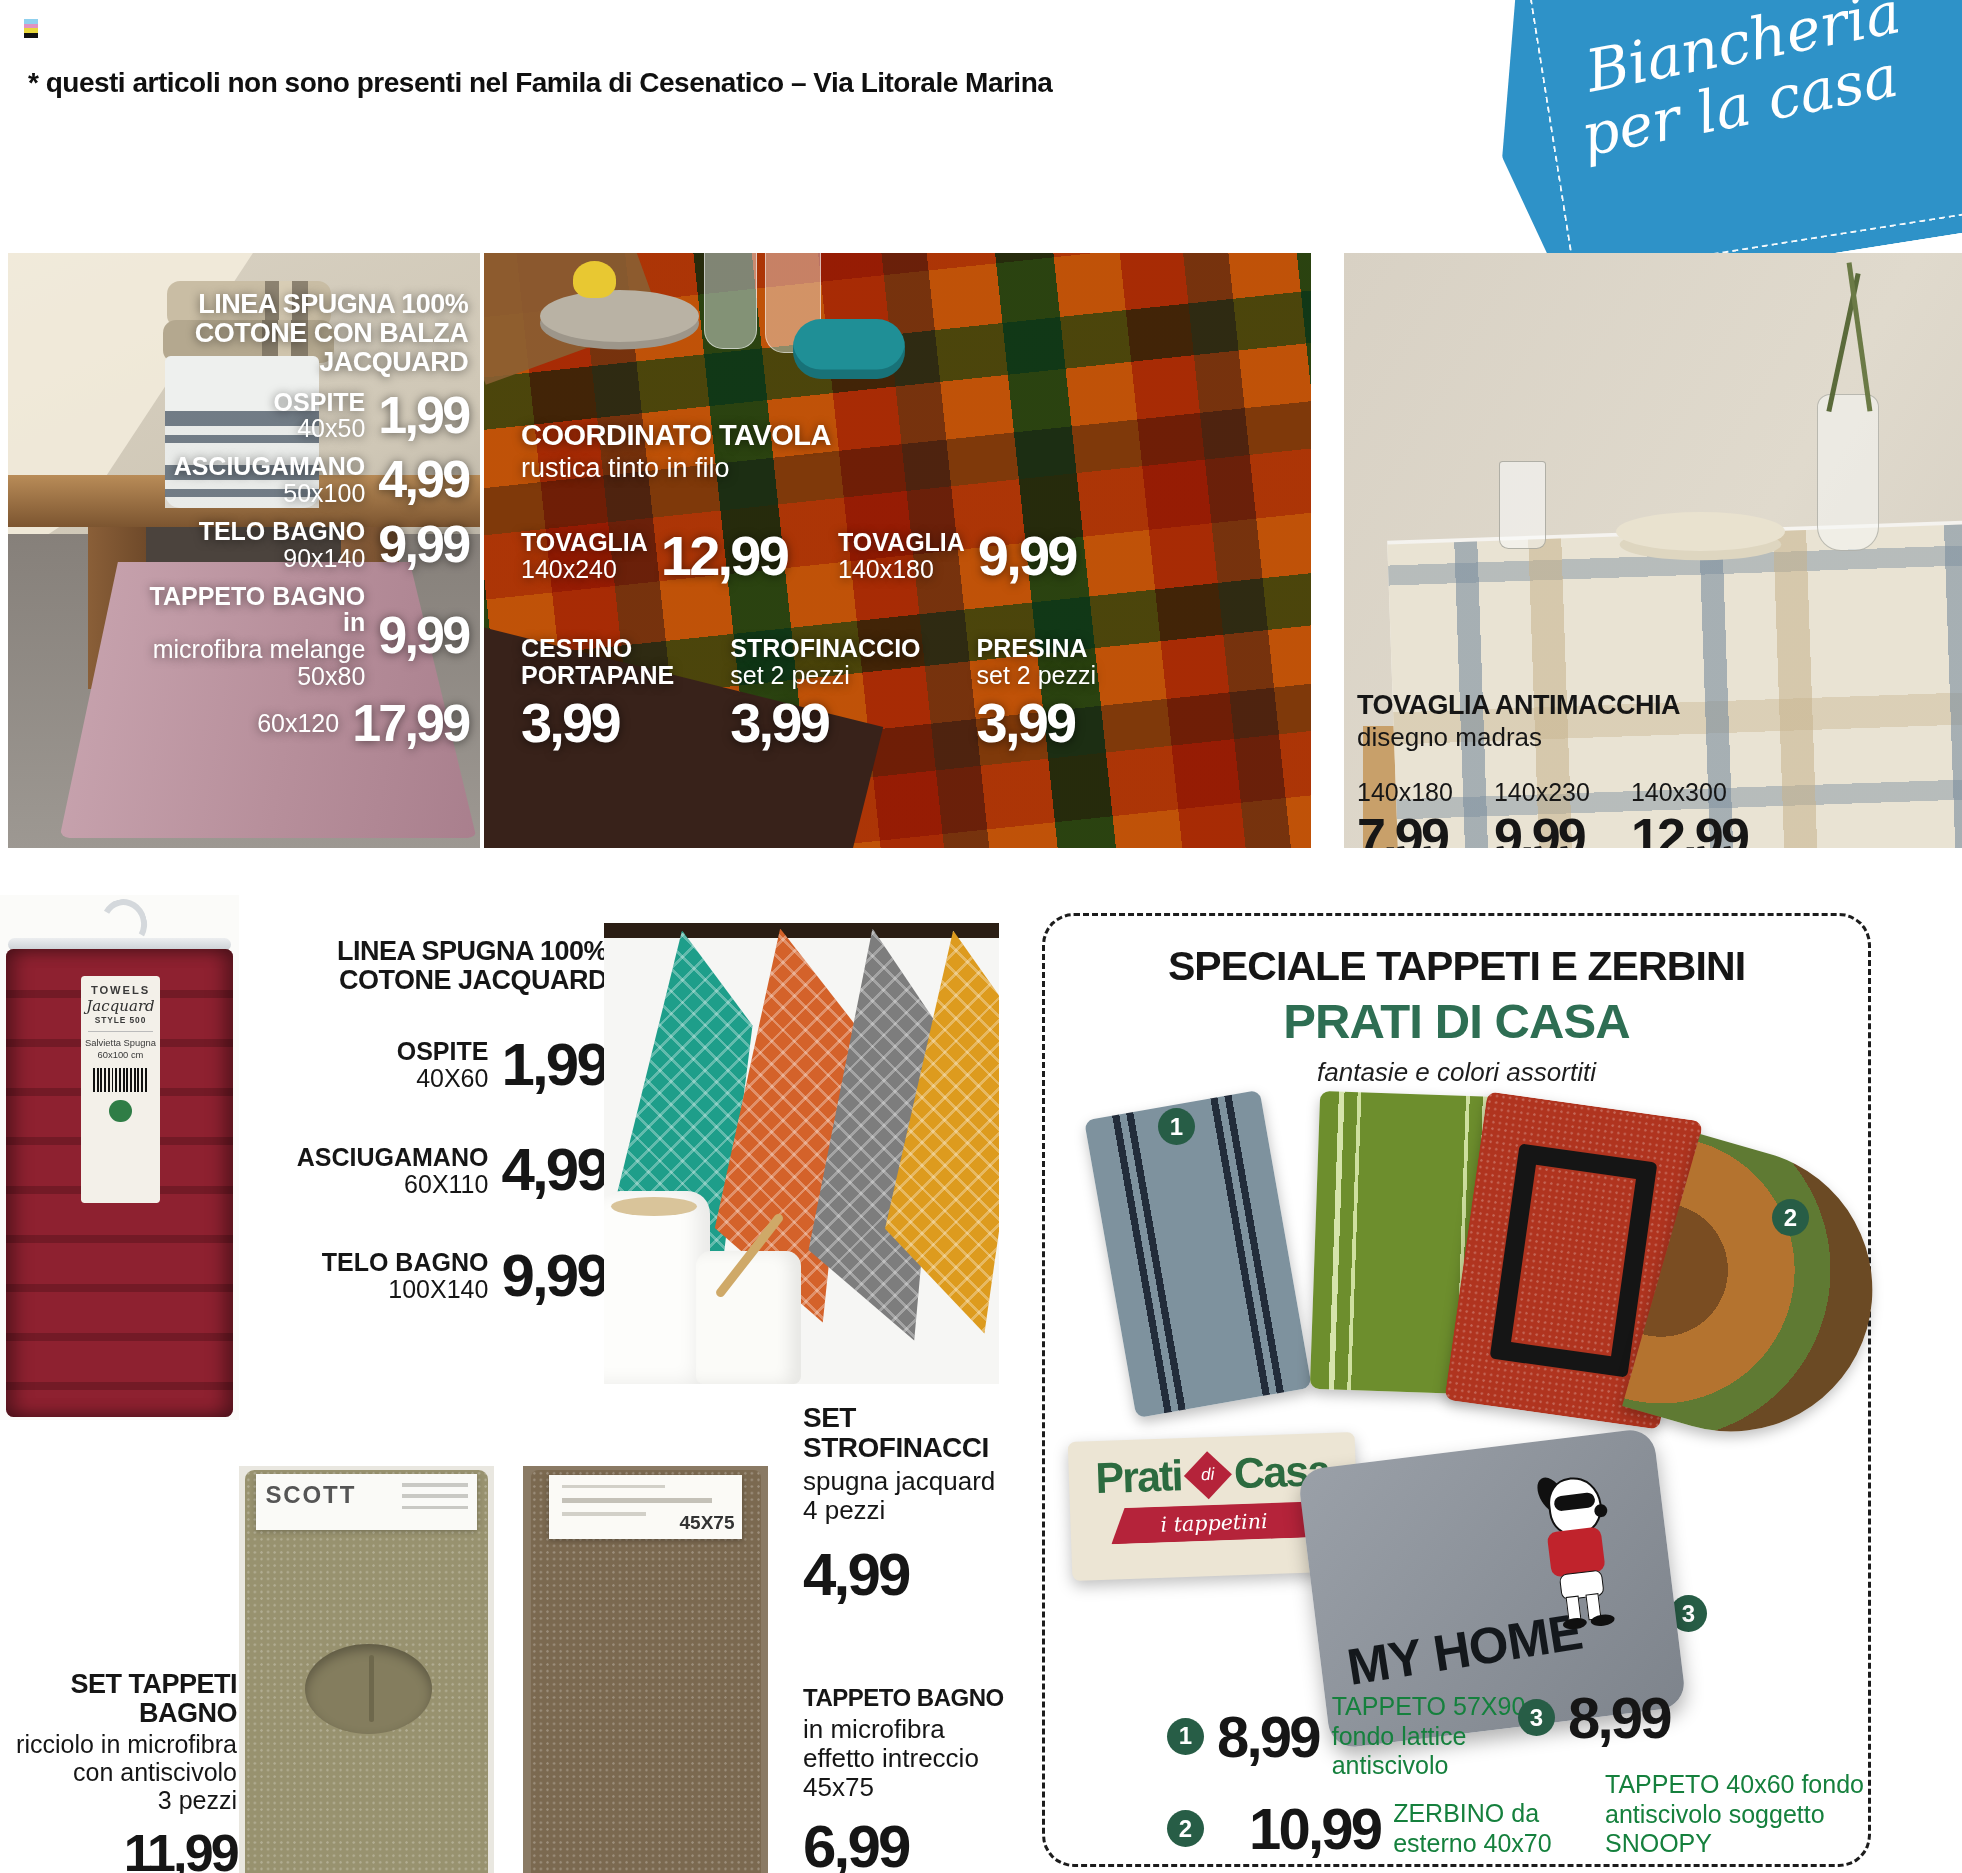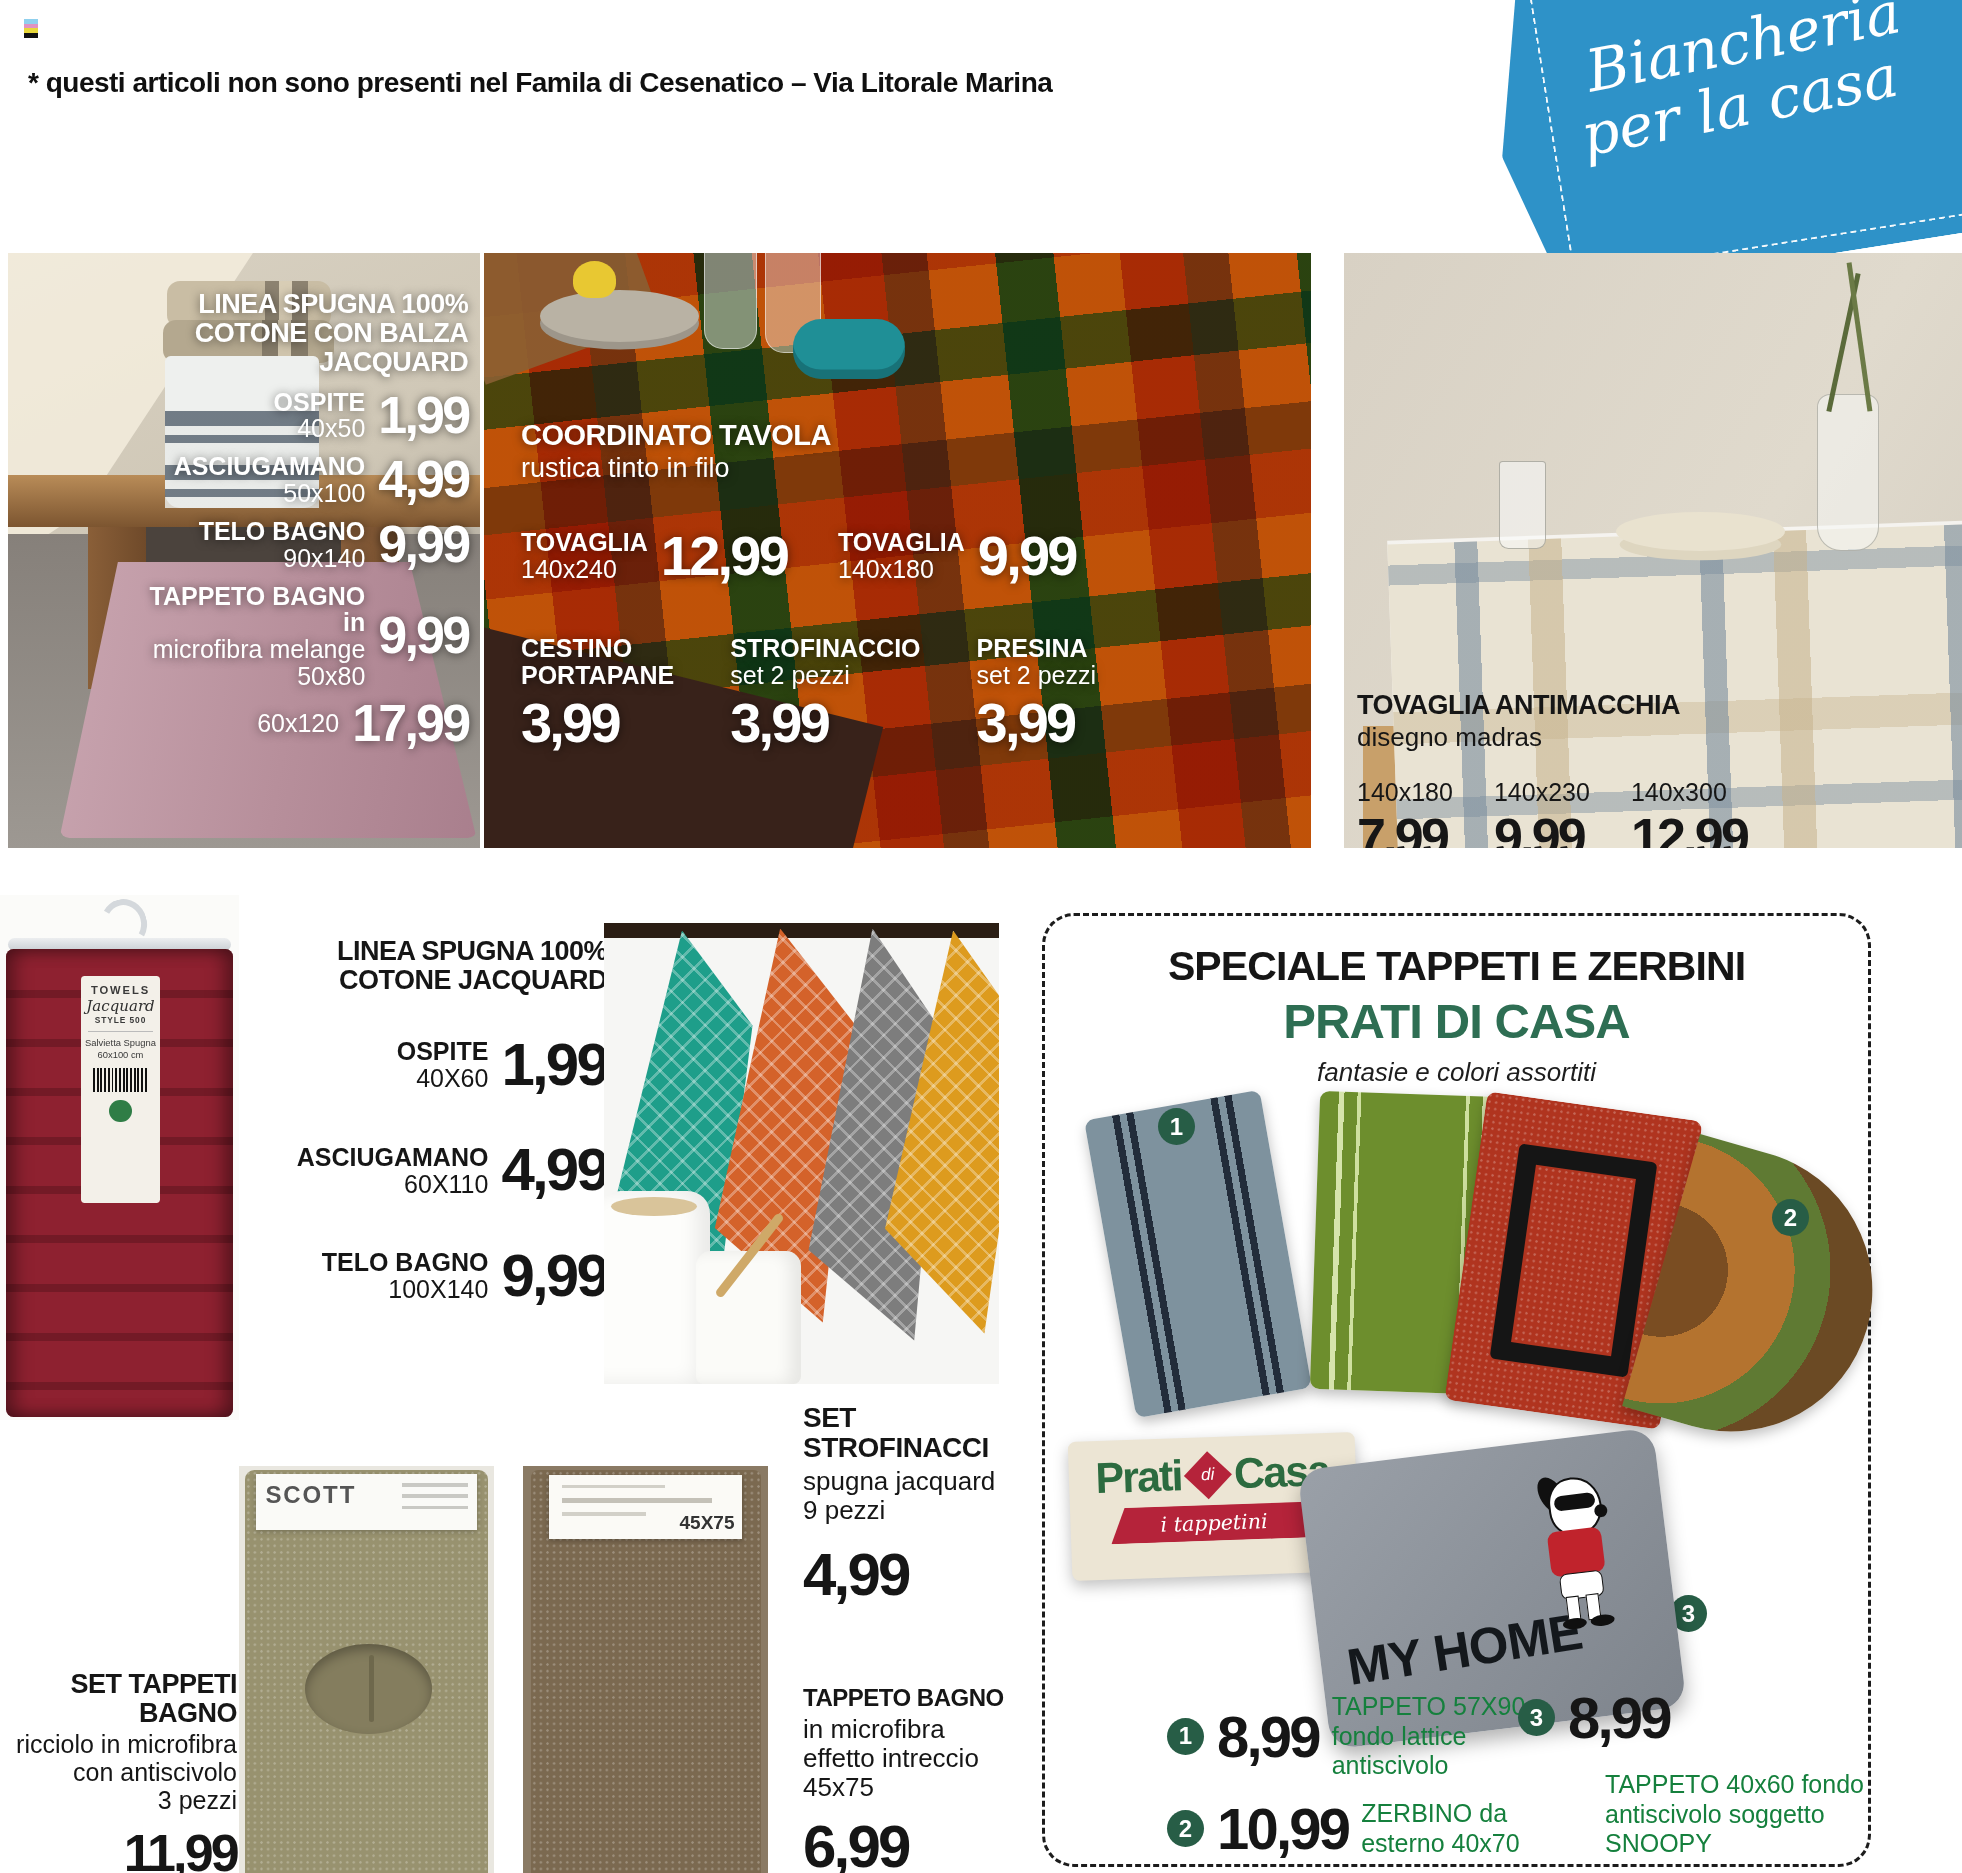--- a/index.html
+++ b/index.html
@@ -269,21 +269,21 @@
     <div class="abs" style="left:-5.6px;top:268px;width:112px;height:193px;background:#fdfdfb;border-radius:22.5px 22.5px 9.4px 9.4px;box-shadow:inset -13px 0 19px rgba(0,0,0,.08);">
       <div style="margin:5.6px auto 0;width:86px;height:19px;border-radius:50%;background:#d9c49a;"></div>
     </div>
     <div class="abs" style="left:92px;top:328px;width:105px;height:133px;background:#fbfbf8;border-radius:15px 15px 7.5px 7.5px;box-shadow:inset -11.2px 0 15px rgba(0,0,0,.08);"></div>
     <div class="abs" style="left:141px;top:281px;width:9.4px;height:103px;background:#cfa968;transform:rotate(38deg);border-radius:4.7px;"></div>
   </div>
 
   <div class="abs" style="left:803px;top:1403px;width:234px;">
     <div class="ttl dk" style="font-size:28px;">SET STROFINACCI</div>
     <div class="sub dk" style="font-size:26px;margin-top:3.7px;">spugna jacquard</div>
-    <div class="sub dk" style="font-size:26px;">9 pezzi</div>
+    <div class="sub dk" style="font-size:26px;">4 pezzi</div>
     <div class="price p64 dk" style="margin-top:24px;">4,99</div>
   </div>
 
   <div class="spec-box">
     <div class="abs ttl dk" style="left:0;top:28px;width:100%;text-align:center;font-size:41px;letter-spacing:-0.9px;">SPECIALE TAPPETI E ZERBINI</div>
     <div class="abs ttl" style="left:0;top:79px;width:100%;text-align:center;font-size:49px;color:#2e6e53;letter-spacing:-0.9px;">PRATI DI CASA</div>
     <div class="abs" style="left:0;top:141px;width:100%;text-align:center;font-size:26px;font-style:italic;color:#1d1d1d;">fantasie e colori assortiti</div>
 
     <div class="rug" style="left:64px;top:187px;width:178px;height:302px;transform:rotate(-10deg);
          background:linear-gradient(90deg,#7e929e 0 16%,#222c3a 16% 20%,#7e929e 20% 24%,#222c3a 24% 28%,#7e929e 28% 72%,#222c3a 72% 76%,#7e929e 76% 80%,#222c3a 80% 84%,#7e929e 84%);"></div>
@@ -342,21 +342,21 @@
       <div class="desc">
         <span>TAPPETO 57X90</span>
         <span>fondo lattice</span>
         <span>antiscivolo</span>
       </div>
     </div>
     <div class="offer" style="left:122px;top:883px;">
       <div class="badge badge-inline">
           <span>2</span>
         </div>
-      <div class="price dk" style="font-size:58px;">10,99</div>
+      <div class="price dk" style="font-size:58px;margin-left:32px;">10,99</div>
       <div class="desc">
         <span>ZERBINO da</span>
         <span>esterno 40x70</span>
       </div>
     </div>
     <div class="offer" style="left:473px;top:776px;">
       <div class="badge badge-inline">
           <span>3</span>
         </div>
       <div class="price dk" style="font-size:58px;">8,99</div>

